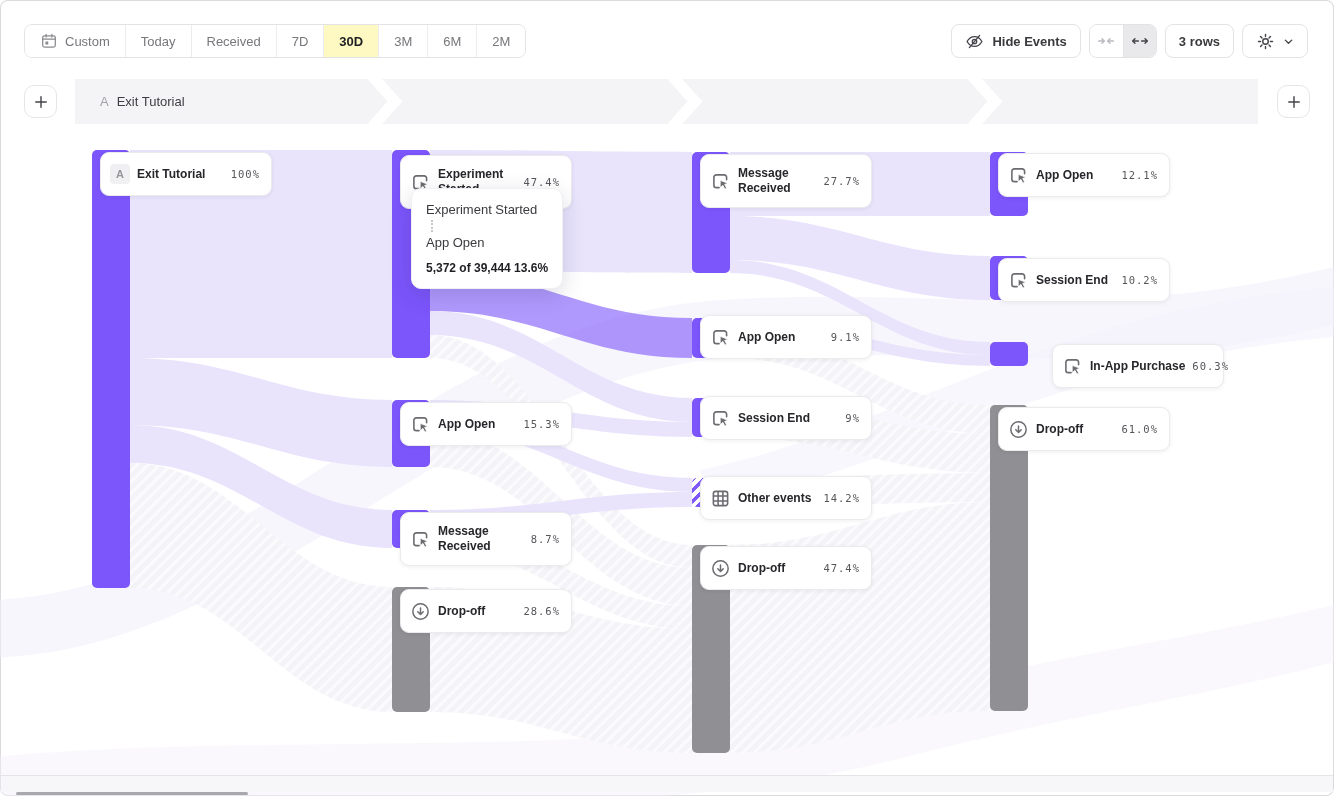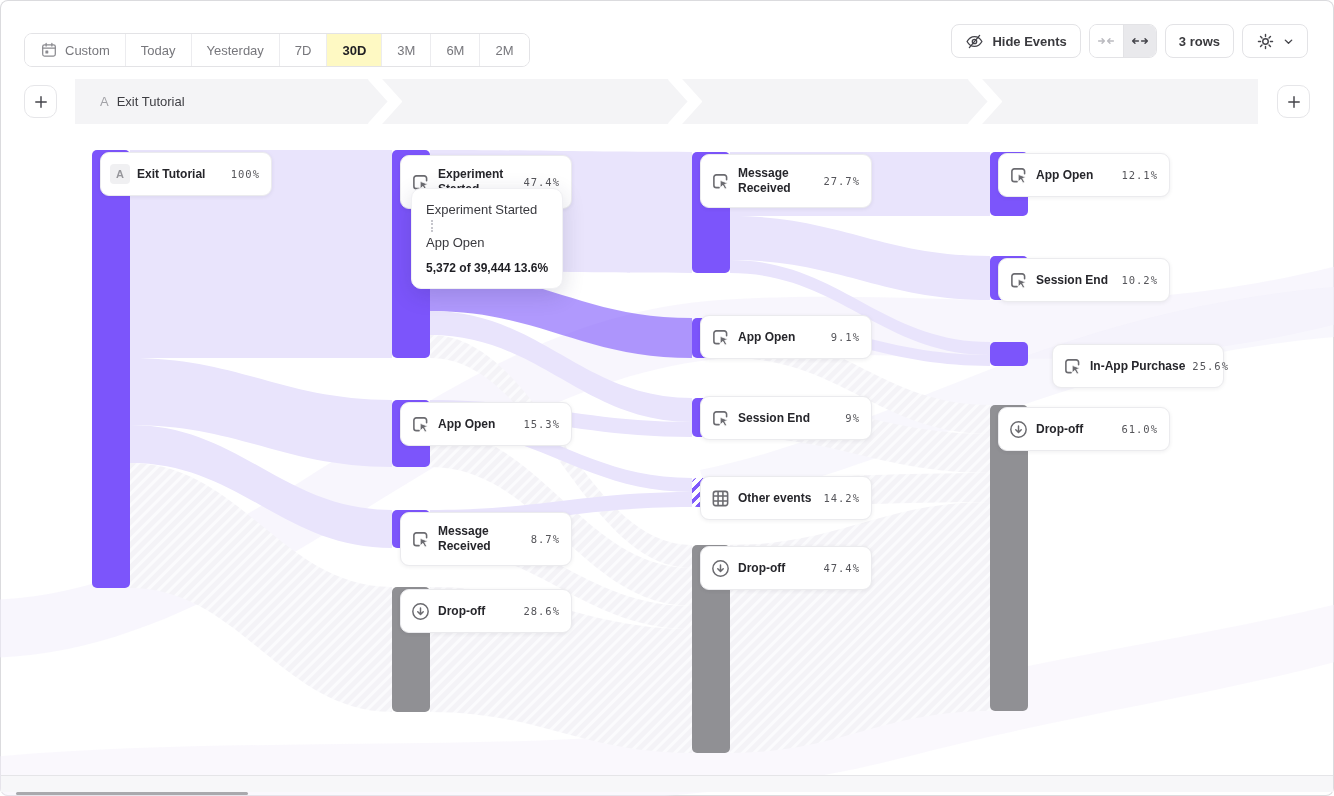--- a/index.html
+++ b/index.html
@@ -3,21 +3,21 @@
 <meta charset="utf-8">
 <style>
   html,body{margin:0;padding:0;background:#fff;}
   .app{
     position:relative;width:1334px;height:796px;background:#fff;
     font-family:"Liberation Sans",sans-serif;overflow:hidden;
     border-radius:8px;box-shadow:inset 0 0 0 1px #DBDBDE;
   }
   
   .toolbar{position:absolute;left:24px;top:24px;right:26px;height:34px;display:flex;justify-content:space-between;z-index:4;}
-  .date-group{display:inline-flex;border:1px solid #E3E3E6;border-radius:8px;overflow:hidden;background:#fff;height:34px;box-sizing:border-box;margin-top:9px;}
+  .date-group{display:inline-flex;border:1px solid #E3E3E6;border-radius:8px;overflow:hidden;background:#fff;height:34px;box-sizing:border-box;}
   .seg{display:flex;align-items:center;gap:7px;padding:0 15px;font-size:13px;color:#77777C;background:#fff;
        border:none;border-right:1px solid #ECECEF;cursor:pointer;font-family:inherit;}
   .seg:last-child{border-right:none;}
   .seg.active{background:#fef9c3;color:#1F1F23;font-weight:bold;}
   .seg svg{display:block;}
   .tb-right{display:flex;gap:8px;align-items:center;}
   .btn{display:inline-flex;align-items:center;gap:8px;height:34px;padding:9px 13px;background:#fff;
        border:1px solid #E3E3E6;border-radius:8px;font-size:13px;font-weight:bold;color:#3A3A3E;
        cursor:pointer;font-family:inherit;box-sizing:border-box;}
   .pair{display:inline-flex;border:1px solid #E3E3E6;border-radius:8px;overflow:hidden;height:34px;box-sizing:border-box;}
@@ -237,21 +237,21 @@
         </div>
         <div class="bar event" style="left: 990px; top: 342px; height: 24px;"></div>
         <div class="card" style="left: 1052px; top: 344px; min-height: 44px;">
           <span class="nicon">
             <svg width="21" height="21" viewBox="0 0 20 20">
               <path d="M15.8 8.4V6a2.3 2.3 0 0 0-2.3-2.3H6A2.3 2.3 0 0 0 3.7 6v7.5A2.3 2.3 0 0 0 6 15.8h2.8" fill="none" stroke="currentColor" stroke-width="1.5" stroke-linecap="round"></path>
               <path d="M9.7 8.9l7.5 2.8-3.2 1.1 1.9 3.5-1.7 1-1.9-3.6-2.6 2.3z" fill="currentColor" stroke="#ffffff" stroke-width="0.8"></path>
             </svg>
           </span>
           <div class="nlabel nowrap">In-App Purchase</div>
-          <div class="npct">25.6%</div>
+          <div class="npct">60.3%</div>
         </div>
         <div class="bar dropoff" style="left: 990px; top: 405px; height: 306px;"></div>
         <div class="card" style="left: 998px; top: 407px; min-height: 44px;">
           <span class="nicon">
             <svg width="21" height="21" viewBox="0 0 20 20" fill="none" stroke="currentColor" stroke-width="1.4" stroke-linecap="round" stroke-linejoin="round">
               <circle cx="10" cy="10" r="7.3"></circle>
               <path d="M10 6.6v6M7.4 10.2l2.6 2.6 2.6-2.6"></path>
             </svg>
           </span>
           <div class="nlabel nowrap">Drop-off</div>
@@ -276,21 +276,21 @@
               <path d="M3 8h14M6.8 2.6v3M13.2 2.6v3"></path>
               <rect x="6" y="10.6" width="3.2" height="3.2" rx="0.6" fill="currentColor" stroke="none"></rect>
             </svg>
           </span>
           <span>Custom</span>
         </button>
         <button class="seg">
           <span>Today</span>
         </button>
         <button class="seg">
-          <span>Yesterday</span>
+          <span>Received</span>
         </button>
         <button class="seg">
           <span>7D</span>
         </button>
         <button class="seg active">
           <span>30D</span>
         </button>
         <button class="seg">
           <span>3M</span>
         </button>

